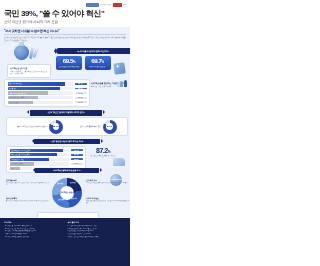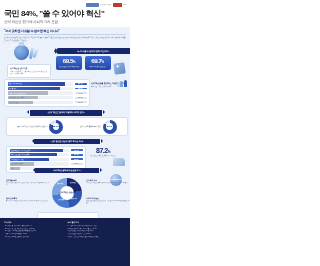--- a/index.html
+++ b/index.html
@@ -189,21 +189,21 @@
       <span class="logo-mark a"></span>
       <span class="logo-txt">한국제약바이오협회</span>
     </div>
     <div class="logo">
       <span class="logo-mark c"></span>
       <span class="logo-txt">KPBMA</span>
     </div>
   </div>
 
   <div class="title-wrap">
-    <div class="headline"><span>국민 84</span><span class="pct">%</span><span>, "쓸 수 있어야 혁신"</span></div>
+    <div class="headline"><span>국민 39</span><span class="pct">%</span><span>, "쓸 수 있어야 혁신"</span></div>
     <div class="subhead">신약 혁신성 평가에 사회적 가치 포함</div>
   </div>
 
   <div class="body-wrap">
 
     <div>
       <div class="lead-q">"쓰지 못하면 사용할 수 없으면 혁신 아니다"</div>
       <div class="lead-rule"></div>
       <div class="lead-p">신약의 혁신성을 평가할 때 임상적 효과뿐 아니라 환자가 실제로 접근할 수 있는지를 함께 따져야 한다는 인식이 확산되고 있다. 국민 다수는 신약의 가치가 환자에게 전달될 때 비로소 완성된다고 답했다.</div>
     </div>

